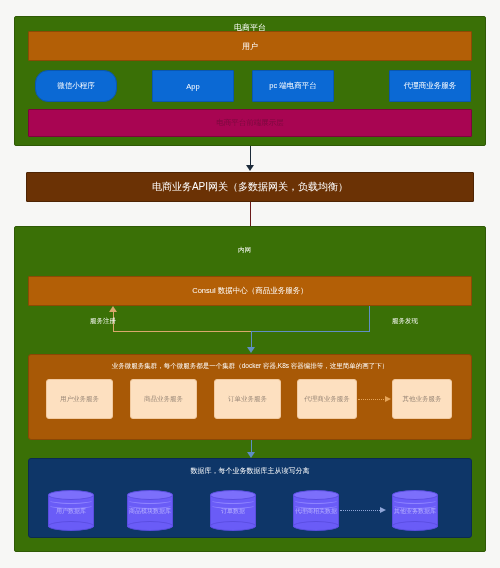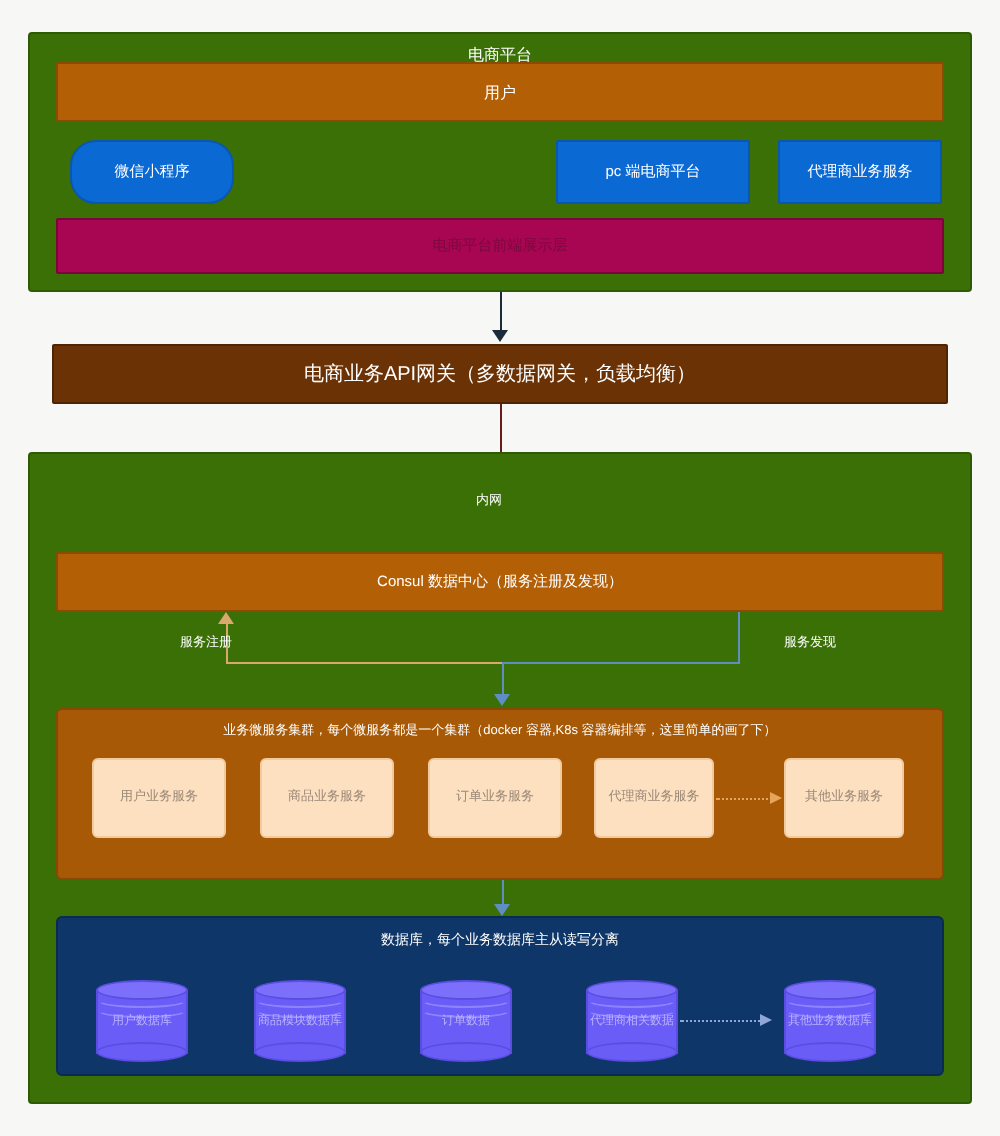--- a/index.html
+++ b/index.html
@@ -237,38 +237,39 @@
 
 <div class="canvas">
 
   <div class="group" style="left:14px; top:16px; width:472px; height:130px;">
     <div class="group-title" style="top:6px;">电商平台</div>
   </div>
 
   <div class="bar bar-users" style="left:28px; top:31px; width:444px; height:30px;">用户</div>
 
   <div class="client-box" style="left:35px; top:70px; width:82px; height:32px;border-radius:13px;">微信小程序</div>
-  <div class="client-box" style="left:278px; top:70px; width:97px; height:32px;">pc 端电商平台</div>
+  <div class="client-box" style="left:152px; top:70px; width:82px; height:32px;">App</div>
+  <div class="client-box" style="left:252px; top:70px; width:82px; height:32px;">pc 端电商平台</div>
   <div class="client-box" style="left:389px; top:70px; width:82px; height:32px;">代理商业务服务</div>
 
   <div class="bar bar-magenta" style="left:28px; top:109px; width:444px; height:28px;">电商平台前端展示层</div>
 
   <div class="vline" style="left:250px; top:146px; height:22px; background:#1c2b3a;"></div>
   <div class="arrow-down" style="left:246px; top:165px; border-top:6px solid #1c2b3a;"></div>
 
   <div class="bar bar-gateway" style="left:26px; top:172px; width:448px; height:30px;">电商业务API网关（多数据网关，负载均衡）</div>
 
   <div class="vline" style="left:250px; top:202px; height:66px; background:#6b1a1a;"></div>
   <div class="arrow-down" style="left:246px; top:265px; border-top:6px solid #6b1a1a;"></div>
 
   <div class="group" style="left:14px; top:226px; width:472px; height:326px;"></div>
 
   <div class="edge-label" style="left:238px; top:246px;">内网</div>
 
-  <div class="bar bar-consul" style="left:28px; top:276px; width:444px; height:30px;">Consul 数据中心（服务注册及发现）</div>
+  <div class="bar bar-consul" style="left:28px; top:276px; width:444px; height:30px;">Consul 数据中心（商品业务服务）</div>
 
   <div class="vline" style="left:113px; top:312px; height:20px; background:#d9a86c;"></div>
   <div class="hline" style="left:113px; top:331px; width:140px; background:#d9a86c;"></div>
   <div class="arrow-up" style="left:109px; top:306px; border-bottom:6px solid #d9a86c;"></div>
   <div class="edge-label" style="left:90px; top:317px;">服务注册</div>
 
   <div class="vline" style="left:369px; top:306px; height:26px; background:#5f8ec4;"></div>
   <div class="hline" style="left:251px; top:331px; width:119px; background:#5f8ec4;"></div>
   <div class="edge-label" style="left:392px; top:317px;">服务发现</div>
 

